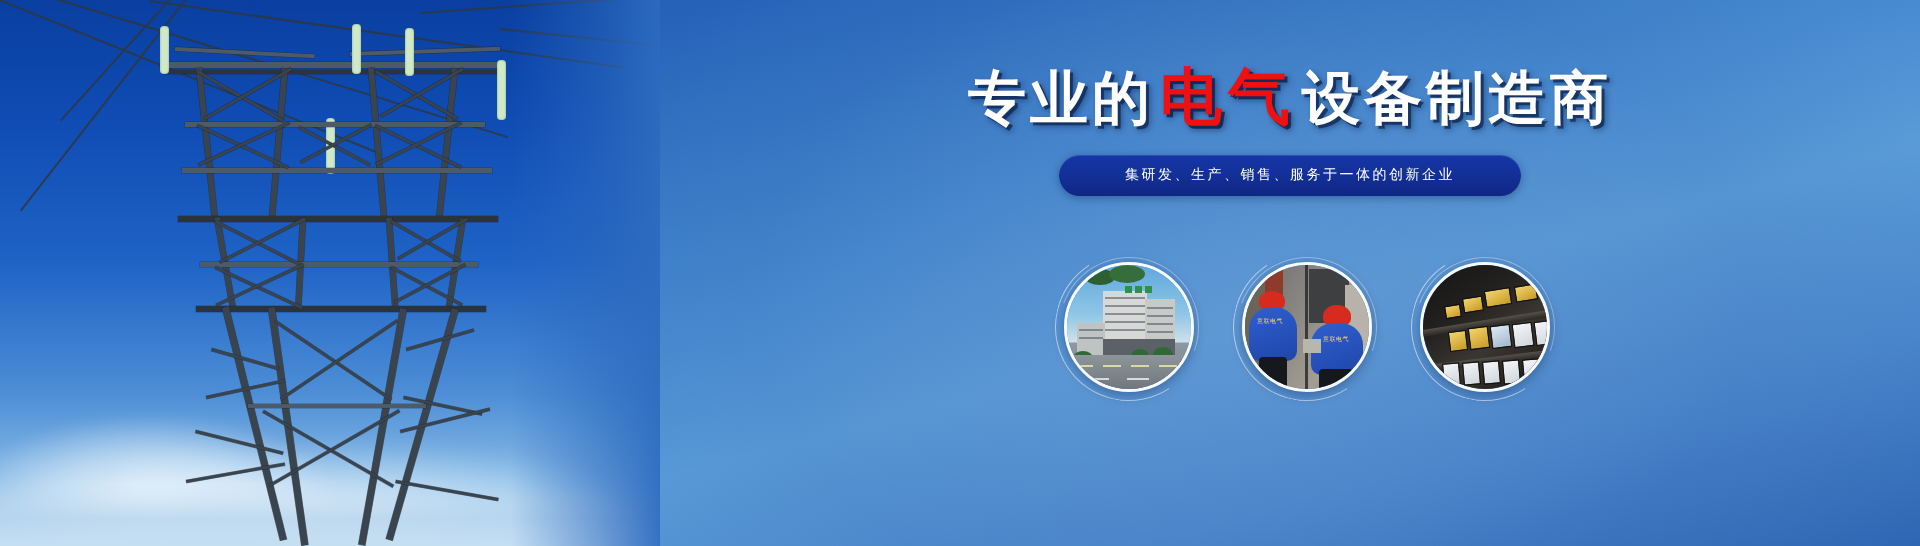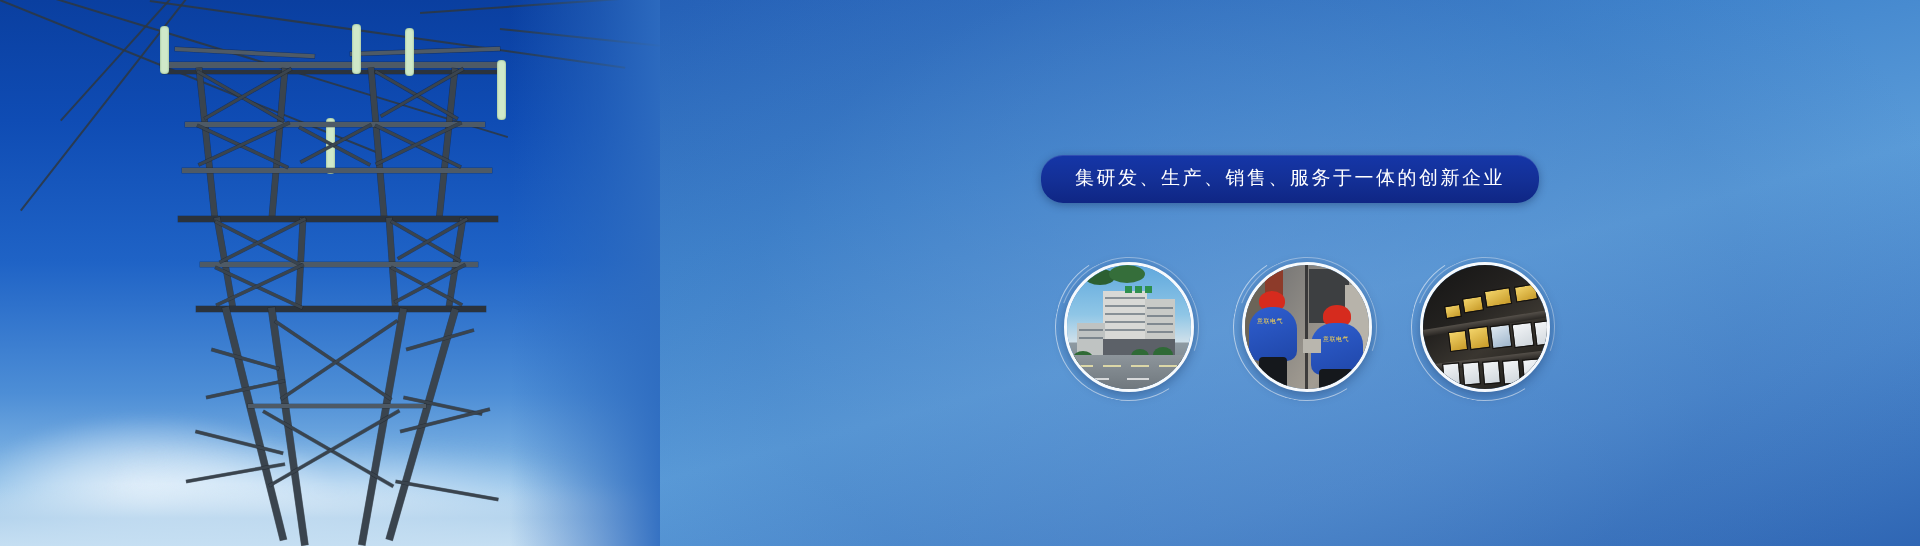--- a/index.html
+++ b/index.html
@@ -86,21 +86,21 @@
     position:absolute; left:50%; transform:translateX(-50%);
     top:155px;
     min-width:462px;
     padding:10px 34px 12px;
     border-radius:22px;
     background:linear-gradient(180deg,#1536a8 0%,#132f95 55%,#0f2684 100%);
     box-shadow:0 2px 8px rgba(6,20,60,0.35), inset 0 1px 0 rgba(255,255,255,0.12);
     text-align:center;
   }
   .pill span{
-    color:#ffffff; font-size:19px; letter-spacing:2.5px; font-weight:normal;
+    color:#ffffff; font-size:14px; letter-spacing:2.5px; font-weight:normal;
     white-space:nowrap;
   }
 
   .values{
     position:absolute; left:0; right:0; top:208px;
     display:flex; justify-content:center; gap:54px;
     padding-left:44px;
   }
   .values .v{
     color:#f2f8ff; font-size:26px; letter-spacing:4px; font-weight:normal;
@@ -242,20 +242,23 @@
       <div class="bar" style="left:276px; top:320px; width:140px; height:3px; transform:rotate(34deg);"></div>
       <div class="bar" style="left:398px; top:322px; width:140px; height:3px; transform:rotate(146deg);"></div>
       <div class="bar" style="left:264px; top:410px; width:150px; height:3px; transform:rotate(30deg);"></div>
       <div class="bar" style="left:400px; top:412px; width:150px; height:3px; transform:rotate(150deg);"></div>
       <div class="bar l" style="left:248px; top:404px; width:178px; height:4px;"></div>
     </div>
   </div>
 
   <div class="content">
 
+    <div class="headline">
+      <span class="seg">专业的</span><span class="seg accent">电气</span><span class="seg">设备制造商</span>
+    </div>
 
     <div class="pill">
       <span>集研发、生产、销售、服务于一体的创新企业</span>
     </div>
 
 
     <div class="circles">
 
       <div class="circ-wrap">
         <div class="arc a1"></div>

